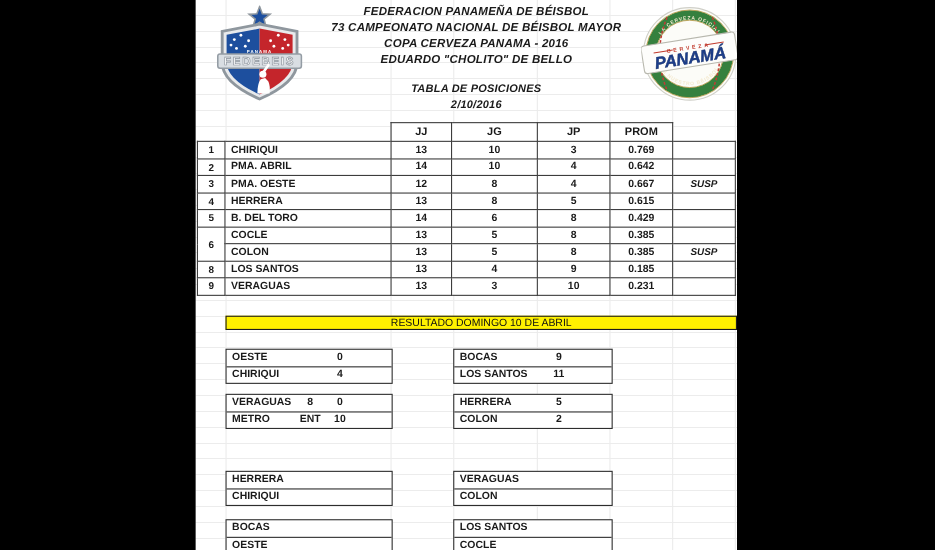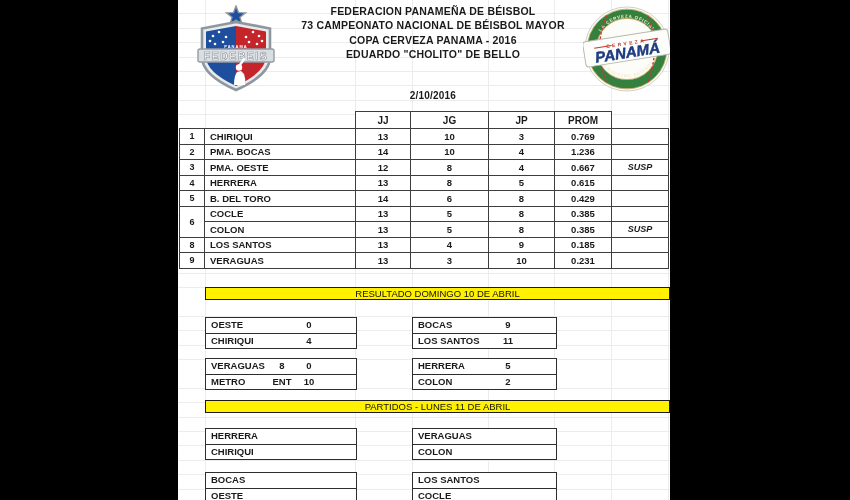--- a/index.html
+++ b/index.html
@@ -3,21 +3,21 @@
 <meta charset="utf-8">
 <style>
   html,body{margin:0;padding:0;}
   .stage{position:relative;width:850px;height:500px;background:#000;overflow:hidden;
          font-family:"Liberation Sans","DejaVu Sans",sans-serif;}
   .sheet{position:absolute;left:178px;top:0;width:492px;height:500px;background:#fff;
          overflow:hidden;color:#1a1a1a;font-weight:bold;
          background-image:repeating-linear-gradient(to bottom,#ffffff 0px,#ffffff 13.5px,#ececec 13.5px,#ececec 14.4px);}
   .vl{position:absolute;top:0;bottom:0;width:1px;background:#ececec;}
   .hline{position:absolute;height:14px;line-height:14px;left:105px;width:300px;
-         text-align:center;font-size:10.5px;letter-spacing:.2px;white-space:nowrap;}
+         text-align:center;font-size:10.5px;letter-spacing:.2px;white-space:nowrap;font-style:italic;}
   .hline.small{font-size:10px;}
   .logo{position:absolute;}
   
   table.standings{position:absolute;left:1px;top:111px;border-collapse:collapse;table-layout:fixed;}
   .standings td{border:1.6px solid #3d3d3d;background:#fff;font-size:9.5px;font-weight:bold;
                 text-align:center;padding:0;height:14.5px;color:#1a1a1a;}
   .standings tr.hrow td{border:none;background:transparent;height:16px;}
   .standings tr.hrow td.hcell{border:1.6px solid #3d3d3d;background:#fff;font-size:10px;}
   .standings td.team{text-align:left;padding-left:5px;font-size:9.5px;}
   .standings td.rank{font-size:9px;}
@@ -101,20 +101,21 @@
         <line x1="60" y1="41" x2="78" y2="41" stroke="#c0392b" stroke-width="1"></line>
         <text x="45" y="43" font-size="5" letter-spacing="2.5" text-anchor="middle" fill="#c0392b">CERVEZA</text>
         <text x="45" y="56" font-size="15.5" font-style="italic" font-weight="bold" text-anchor="middle" fill="#1c3e8c" stroke="#142d66" stroke-width="0.4">PANAMÁ</text>
       </g>
     </svg>
 
     <div class="hline" style="top:4px">FEDERACION PANAMEÑA DE BÉISBOL</div>
     <div class="hline" style="top:18px">73 CAMPEONATO NACIONAL DE BÉISBOL MAYOR</div>
     <div class="hline" style="top:32.5px">COPA CERVEZA PANAMA - 2016</div>
     <div class="hline" style="top:47px">EDUARDO "CHOLITO" DE BELLO</div>
+    <div class="hline small" style="top:74.5px">TABLA DE POSICIONES</div>
     <div class="hline small" style="top:89px">2/10/2016</div>
 
     <table class="standings">
       <colgroup>
         <col style="width:25px">
           <col style="width:151px">
           <col style="width:55px">
         <col style="width:78px">
           <col style="width:66px">
           <col style="width:57px">
@@ -134,25 +135,25 @@
         <td class="rank">1</td>
         <td class="team">CHIRIQUI</td>
         <td>13</td>
         <td>10</td>
         <td>3</td>
         <td>0.769</td>
         <td class="note"></td>
       </tr>
       <tr>
         <td class="rank">2</td>
-        <td class="team">PMA. BOCAS</td>
+        <td class="team">PMA. ABRIL</td>
         <td>14</td>
         <td>10</td>
         <td>4</td>
-        <td>1.236</td>
+        <td>0.642</td>
         <td class="note"></td>
       </tr>
       <tr>
         <td class="rank">3</td>
         <td class="team">PMA. OESTE</td>
         <td>12</td>
         <td>8</td>
         <td>4</td>
         <td>0.667</td>
         <td class="note">SUSP</td>
@@ -253,21 +254,20 @@
       <div class="srow">
         <span class="tname">HERRERA</span>
         <span class="score">5</span>
       </div>
       <div class="srow">
         <span class="tname">COLON</span>
         <span class="score">2</span>
       </div>
     </div>
 
-    <div class="banner" style="top:400px">PARTIDOS - LUNES 11 DE ABRIL</div>
 
     <div class="sbox left" style="top:428px">
       <div class="srow">
         <span class="tname">HERRERA</span>
       </div>
       <div class="srow">
         <span class="tname">CHIRIQUI</span>
       </div>
     </div>
     <div class="sbox right" style="top:428px">

